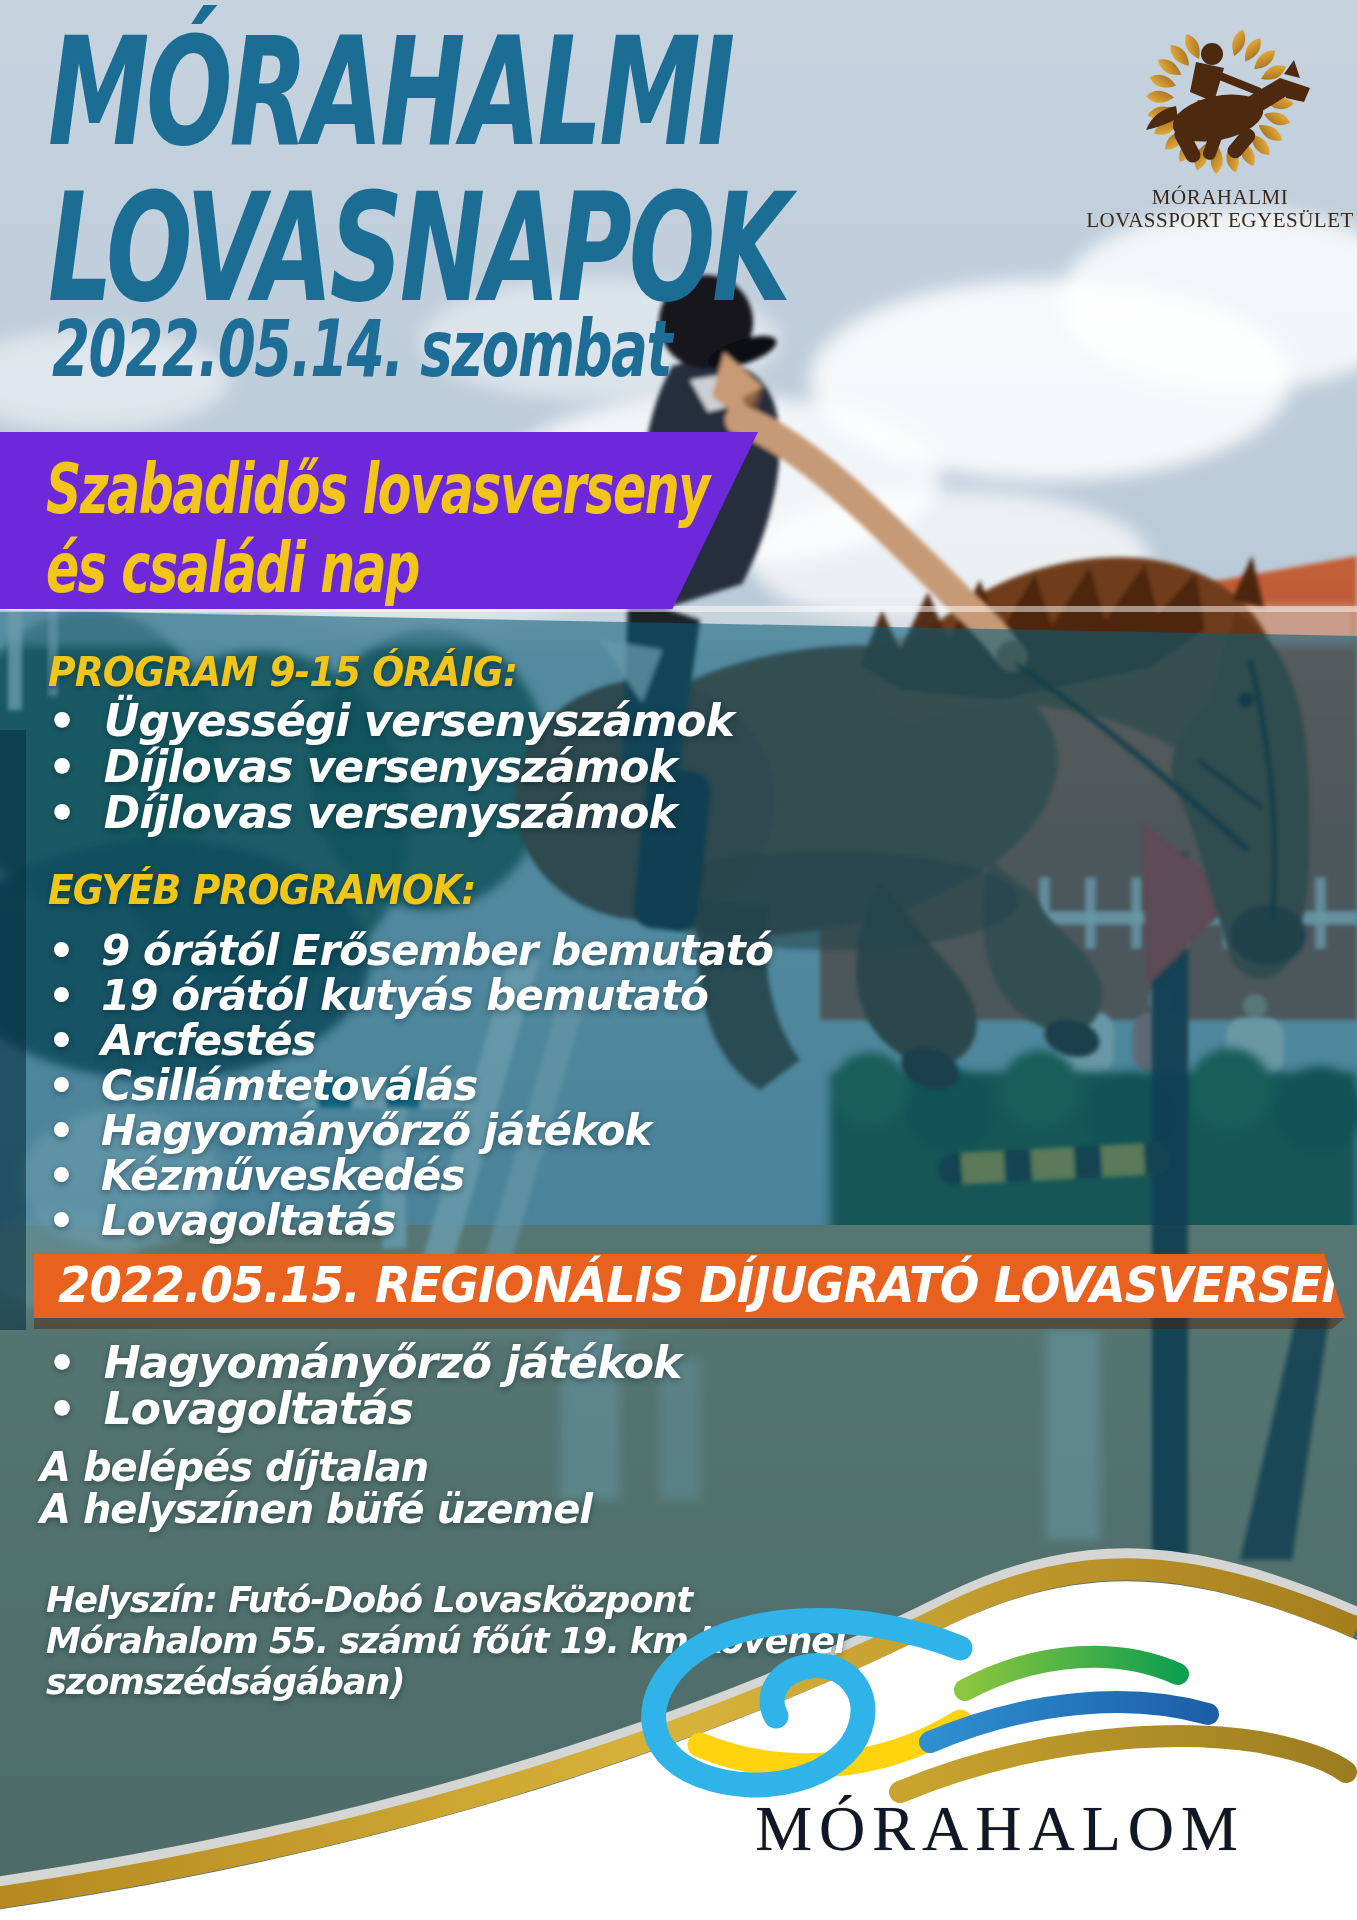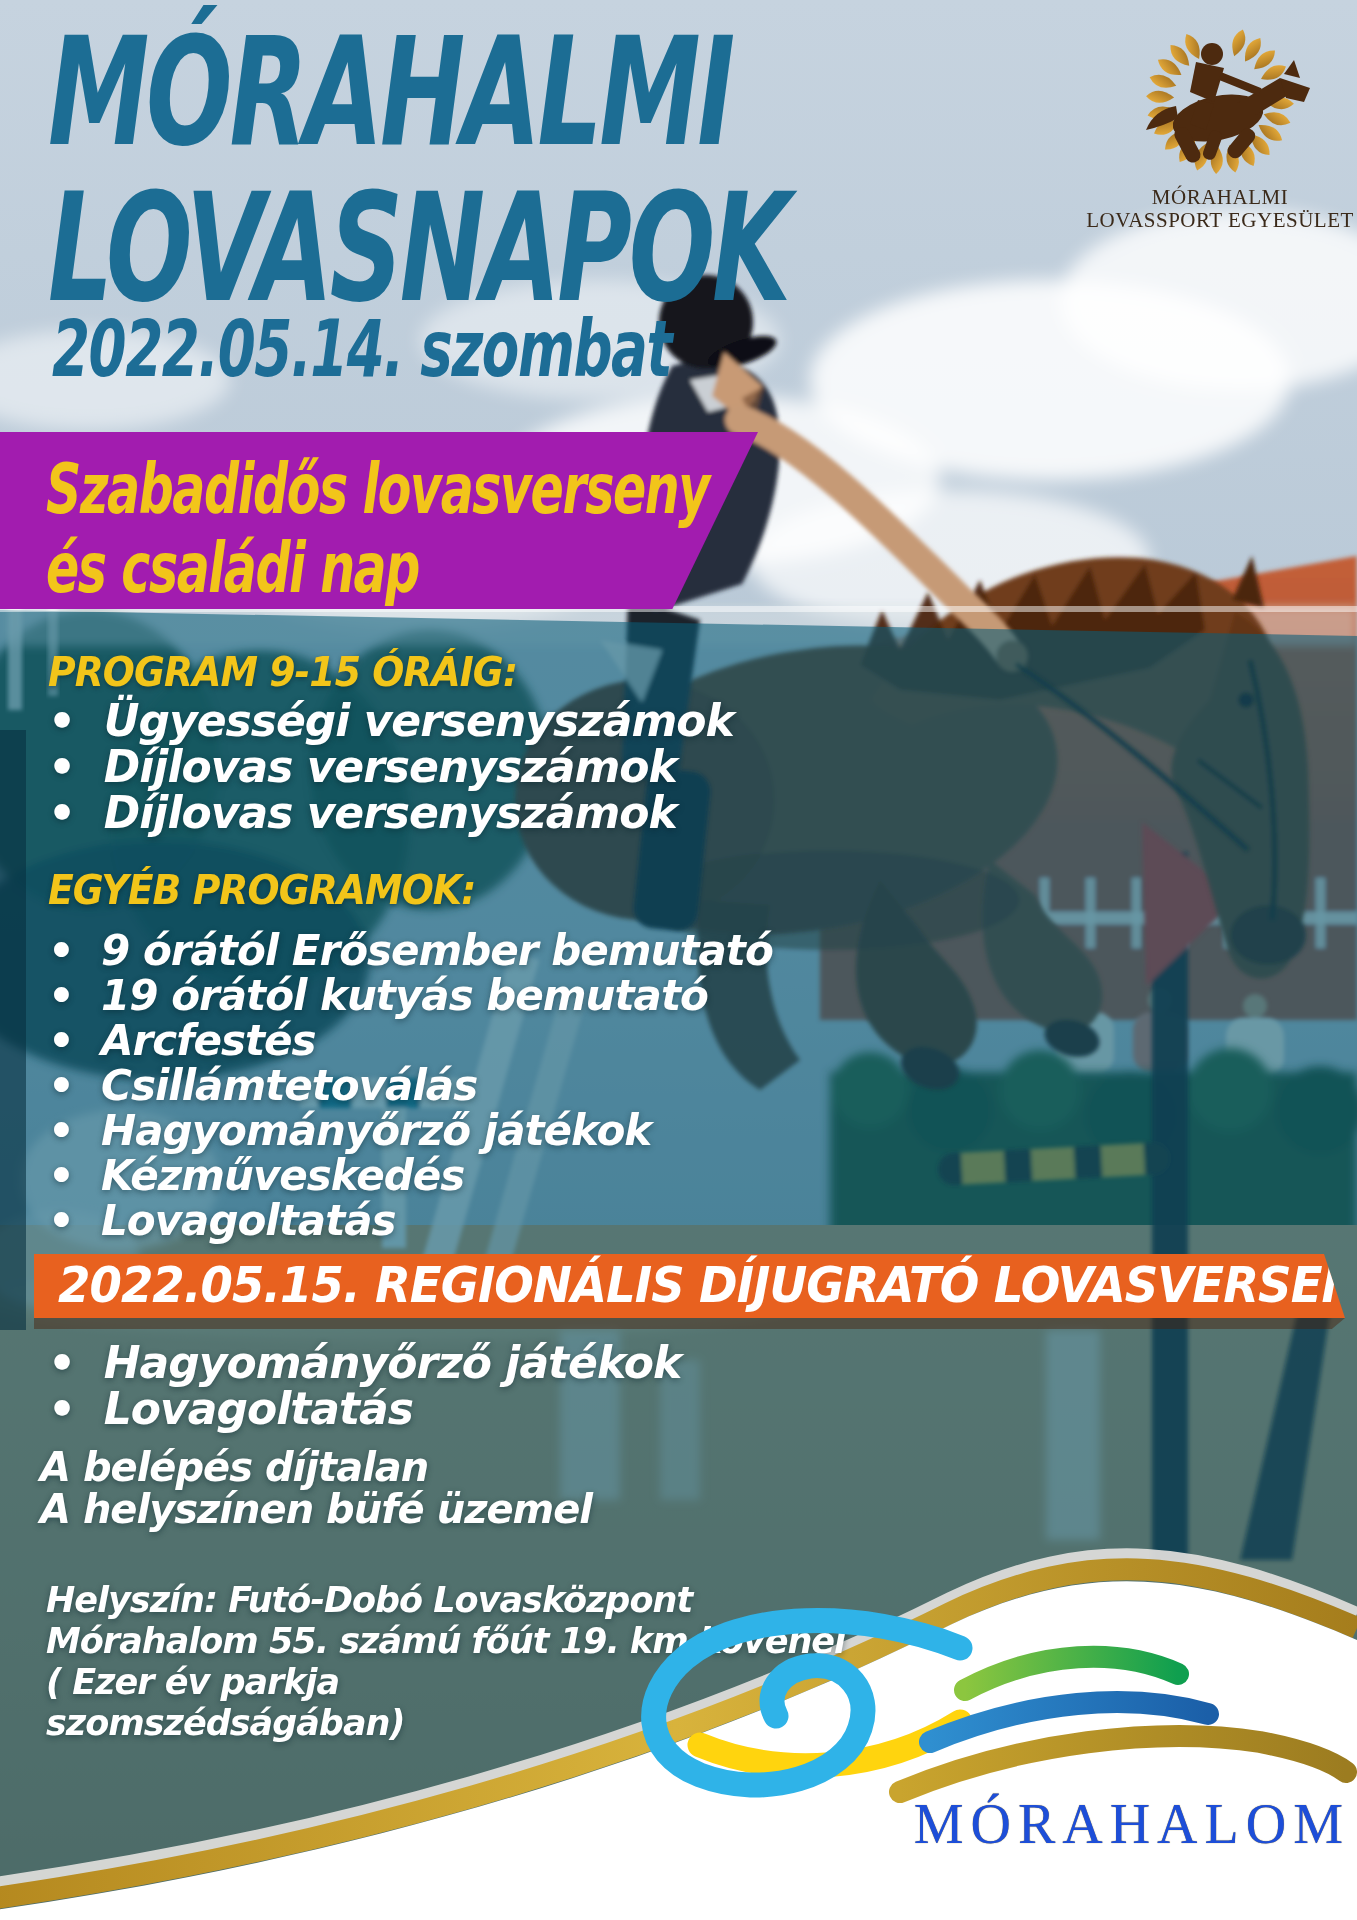--- a/index.html
+++ b/index.html
@@ -27,21 +27,21 @@
   .assoc svg{display:block;margin:0 auto;}
   .assoc-name{
     font-family:"Liberation Serif",serif;color:#3b2a1a;line-height:23px;
     letter-spacing:.5px;
   }
   .assoc-name .l1{font-size:21px;}
   .assoc-name .l2{font-size:21px;}
 
   
   .subtitle-banner{
-    left:0;top:432px;width:758px;height:177px;background:#a21caf;
+    left:0;top:432px;width:758px;height:177px;background:#6d28d9;
     clip-path:polygon(0 0,100% 0,88.7% 100%,0 100%);
   }
   .subtitle-text{
     position:absolute;left:46px;top:18px;color:#f2c51a;font-weight:bold;font-style:italic;
     font-size:70px;line-height:79px;letter-spacing:-2px;
     transform:scaleX(.70);transform-origin:0 0;white-space:nowrap;
   }
 
   
   .sec{color:#ffffff;font-weight:bold;font-style:italic;text-shadow:0 2px 6px rgba(0,30,40,.45);}
@@ -71,22 +71,22 @@
     background:rgba(73,30,9,.45);
     clip-path:polygon(0 0,100% 0,99% 100%,0 100%);
   }
 
   .info{left:40px;top:1446px;font-size:40px;line-height:42px;}
   .location{left:46px;top:1580px;font-size:35px;line-height:41px;}
 
   
   .city-logo-waves{left:620px;top:1596px;}
   .city-logo-name{
-    left:650px;top:1792px;width:700px;text-align:right;
-    font-family:"Liberation Serif",serif;font-size:56px;color:#1d4ed8;
+    left:650px;top:1792px;width:700px;text-align:center;
+    font-family:"Liberation Serif",serif;font-size:64px;color:#0f172a;
     letter-spacing:7px;text-shadow:0 0 1px #9a7a24;white-space:nowrap;
   }
 </style>
 </head>
 <body>
 
 <div class="poster">
 
   <svg class="bg" viewBox="0 0 1357 1920" preserveAspectRatio="none" aria-hidden="true">
     <defs>
@@ -348,21 +348,20 @@
   </div>
 
   <div class="abs sec info plain-lines">
     <div>A belépés díjtalan</div>
     <div>A helyszínen büfé üzemel</div>
   </div>
 
   <div class="abs sec location plain-lines">
     <div>Helyszín: Futó-Dobó Lovasközpont</div>
     <div>Mórahalom 55. számú főút 19. km kövénél</div>
-    <div>( Ezer év parkja</div>
     <div>szomszédságában)</div>
   </div>
 
   <svg class="abs city-logo-waves" width="737" height="210" viewBox="620 1596 737 210" aria-hidden="true">
     <defs>
       <linearGradient id="grW" x1="0" y1="0" x2="1" y2="0">
         <stop offset="0" stop-color="#8cc63f"></stop>
           <stop offset="1" stop-color="#0f9f4f"></stop>
       </linearGradient>
       <linearGradient id="blW" x1="0" y1="0" x2="1" y2="0">

